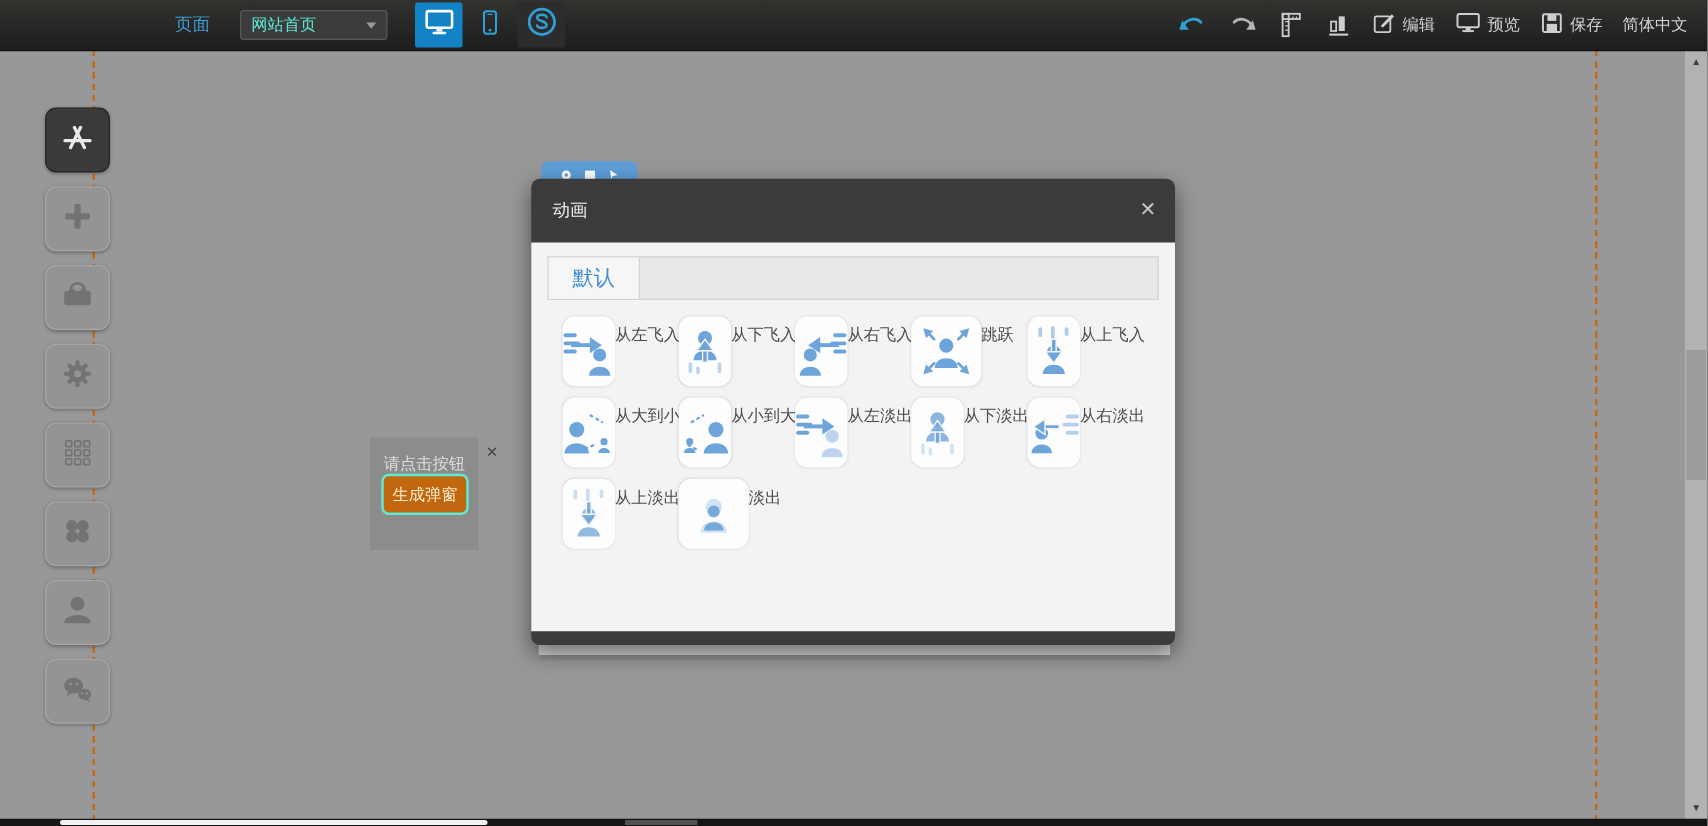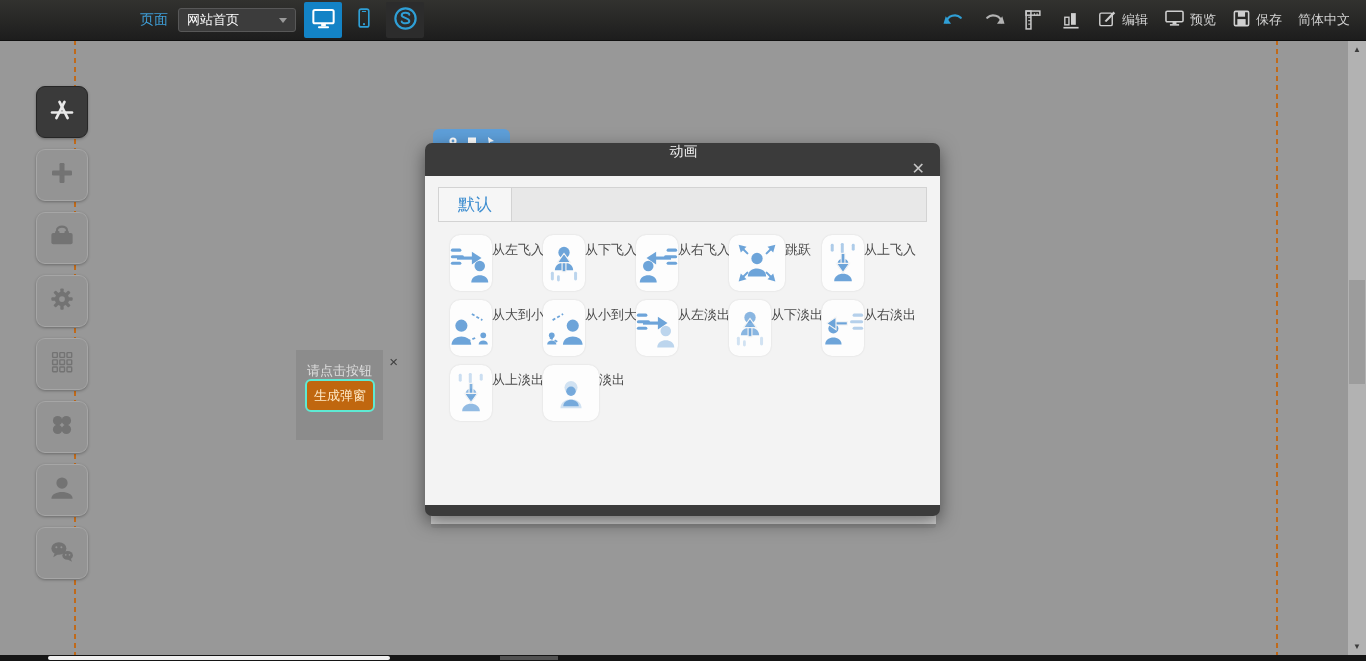--- a/index.html
+++ b/index.html
@@ -1,24 +1,24 @@
 <!DOCTYPE html>
 <html><head>
 <meta charset="utf-8">
 <style>
   html,body{margin:0;padding:0;background:#6f6f6f;font-family:"Liberation Sans","DejaVu Sans",sans-serif;}
   .stage{position:relative;width:1366px;height:661px;background:#989898;overflow:hidden;}
 
   
   .topbar{position:absolute;left:0;top:0;width:1366px;height:40px;
     background:linear-gradient(#32322f,#1d1d1d);border-bottom:1px solid #101010;
-    display:flex;align-items:center;z-index:30;}
+    display:flex;align-items:center;z-index:30;gap:14px;}
   .page-label{margin-left:140px;color:#3f9fd8;font-size:14px;}
   .page-select{width:100px;height:22px;margin-left:10px;background:#3c3c3c;border:1px solid #585858;
-    border-radius:3px;color:#ffffff;font-size:13px;display:flex;align-items:center;padding:0 8px;cursor:default;}
+    border-radius:3px;color:#5eead4;font-size:13px;display:flex;align-items:center;padding:0 8px;cursor:default;}
   .page-select .caret{margin-left:auto;width:0;height:0;border-left:4px solid transparent;
     border-right:4px solid transparent;border-top:5px solid #9a9a9a;}
   .view-group{display:flex;align-items:center;margin-left:8px;height:40px;}
   .view-btn{width:38px;height:36px;margin-right:3px;border-radius:2px;display:flex;align-items:center;justify-content:center;}
   .view-btn.active{background:#1383c6;}
   .view-btn.pad{background:#2c2c2c;}
   .topbar-right{margin-left:auto;display:flex;align-items:center;gap:16px;padding-right:16px;
     color:#d2d2d2;font-size:13px;}
   .tb-ic,.tb-act{display:flex;align-items:center;gap:5px;cursor:default;}
 
@@ -43,21 +43,21 @@
 
   
   .mini-toolbar{position:absolute;left:433px;top:129px;width:77px;height:18px;background:#5e9fd9;
     border-radius:6px 6px 0 0;display:flex;justify-content:center;align-items:flex-start;gap:9px;padding-top:3px;z-index:5;}
   .popup-under{position:absolute;left:431px;top:512px;width:505px;height:12px;background:#d6d6d6;
     border-bottom:4px solid #8f8f8f;border-radius:0 0 3px 3px;z-index:4;}
 
   
   .dialog{position:absolute;left:425px;top:143px;width:515px;height:373px;background:#3b3b3b;
     border-radius:7px;box-shadow:0 6px 18px rgba(0,0,0,.5);z-index:10;display:flex;flex-direction:column;}
-  .dialog-header{height:33px;display:flex;align-items:center;padding:0 15px 0 17px;color:#f1f1f1;font-size:14px;flex-direction:column;}
+  .dialog-header{height:51px;display:flex;align-items:center;padding:0 15px 0 17px;color:#f1f1f1;font-size:14px;}
   .dialog-close{margin-left:auto;color:#c6c6c6;font-size:16px;line-height:1;cursor:pointer;}
   .dialog-body{flex:1;background:#f3f3f3;padding:11px 13px 0;}
   .dialog-footer{height:11px;border-radius:0 0 7px 7px;}
   .tabstrip{height:33px;background:#e8e8e8;border:1px solid #d3d3d3;display:flex;}
   .tab{width:72px;height:100%;display:flex;align-items:center;justify-content:center;
     font-size:17px;color:#666;cursor:pointer;}
   .tab.active{background:#f6f6f6;color:#3e8ed0;border-right:1px solid #d3d3d3;}
   .anim-grid{margin-top:13px;display:grid;grid-template-columns:repeat(5,93px);row-gap:9px;padding-left:12px;}
   .anim-item{display:flex;flex-direction:row;cursor:pointer;}
   .tile{width:56px;height:56px;background:#fdfdfd;border-radius:10px;display:flex;align-items:center;

